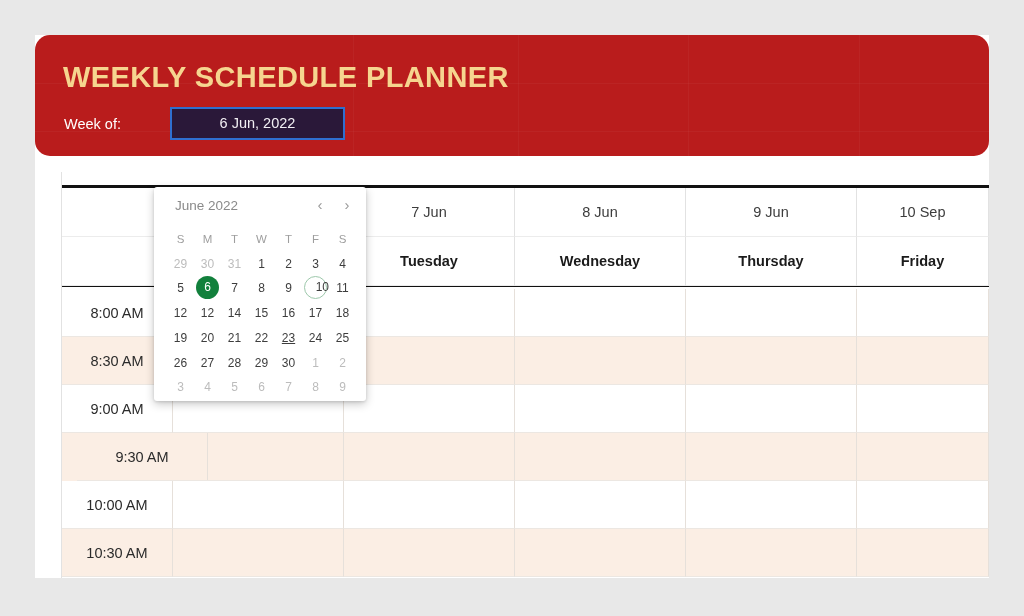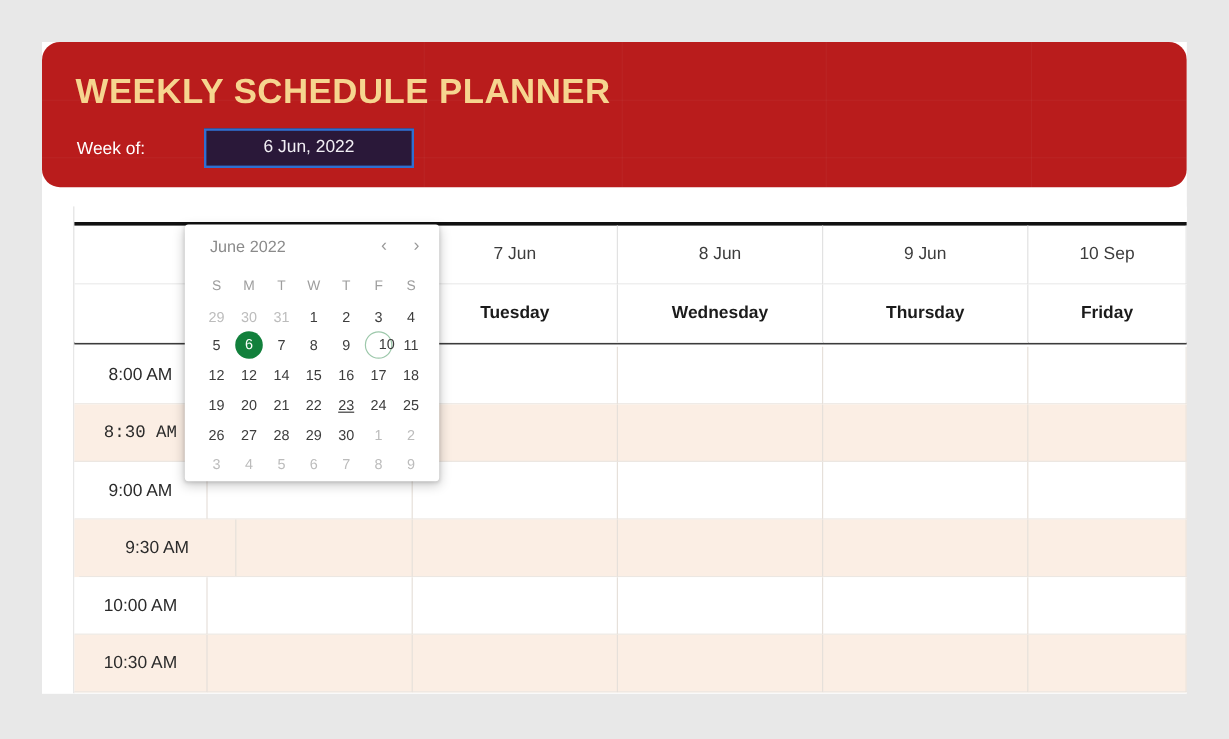--- a/index.html
+++ b/index.html
@@ -306,38 +306,38 @@
 
     <div id="body-rows">
         <div class="body-row odd" style="top: 117px;">
           <div class="body-cell time" style="left: 0px; width: 111px;">8:00 AM</div>
           <div class="body-cell" style="left: 111px; width: 171px;"></div>
           <div class="body-cell" style="left: 282px; width: 171px;"></div>
           <div class="body-cell" style="left: 453px; width: 171px;"></div>
           <div class="body-cell" style="left: 624px; width: 171px;"></div>
           <div class="body-cell" style="left: 795px; width: 132px;"></div>
         </div>
-        <div class="body-row even" style="top: 165px; font-family: Liberation Mono, monospace;">
+        <div class="body-row even" style="top: 165px;">
           <div class="body-cell time" style="left: 0px; width: 111px;">8:30 AM</div>
           <div class="body-cell" style="left: 111px; width: 171px;"></div>
           <div class="body-cell" style="left: 282px; width: 171px;"></div>
           <div class="body-cell" style="left: 453px; width: 171px;"></div>
           <div class="body-cell" style="left: 624px; width: 171px;"></div>
           <div class="body-cell" style="left: 795px; width: 132px;"></div>
         </div>
         <div class="body-row odd" style="top: 213px;">
           <div class="body-cell time" style="left: 0px; width: 111px;">9:00 AM</div>
           <div class="body-cell" style="left: 111px; width: 171px;"></div>
           <div class="body-cell" style="left: 282px; width: 171px;"></div>
           <div class="body-cell" style="left: 453px; width: 171px;"></div>
           <div class="body-cell" style="left: 624px; width: 171px;"></div>
           <div class="body-cell" style="left: 795px; width: 132px;"></div>
         </div>
         <div class="body-row even" style="top: 261px;">
-          <div class="body-cell time" style="left: 4px; width: 131px;">9:30 AM</div>
+          <div class="body-cell time" style="left: 15px; width: 131px;">9:30 AM</div>
           <div class="body-cell" style="left: 111px; width: 171px;"></div>
           <div class="body-cell" style="left: 282px; width: 171px;"></div>
           <div class="body-cell" style="left: 453px; width: 171px;"></div>
           <div class="body-cell" style="left: 624px; width: 171px;"></div>
           <div class="body-cell" style="left: 795px; width: 132px;"></div>
         </div>
         <div class="body-row odd" style="top: 309px;">
           <div class="body-cell time" style="left: 0px; width: 111px;">10:00 AM</div>
           <div class="body-cell" style="left: 111px; width: 171px;"></div>
           <div class="body-cell" style="left: 282px; width: 171px;"></div>

